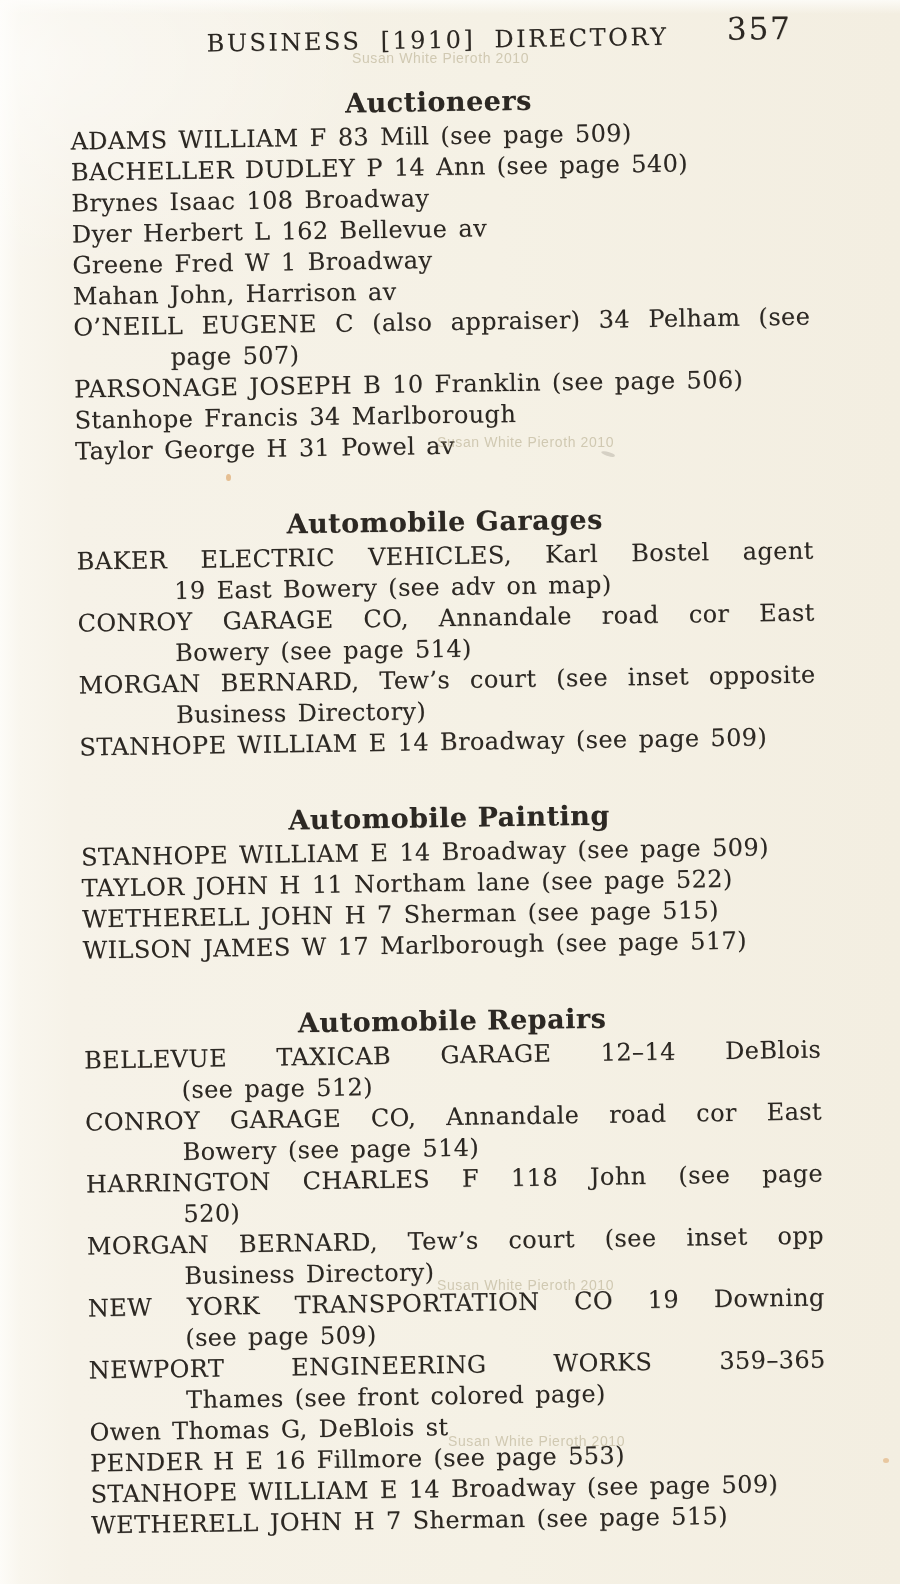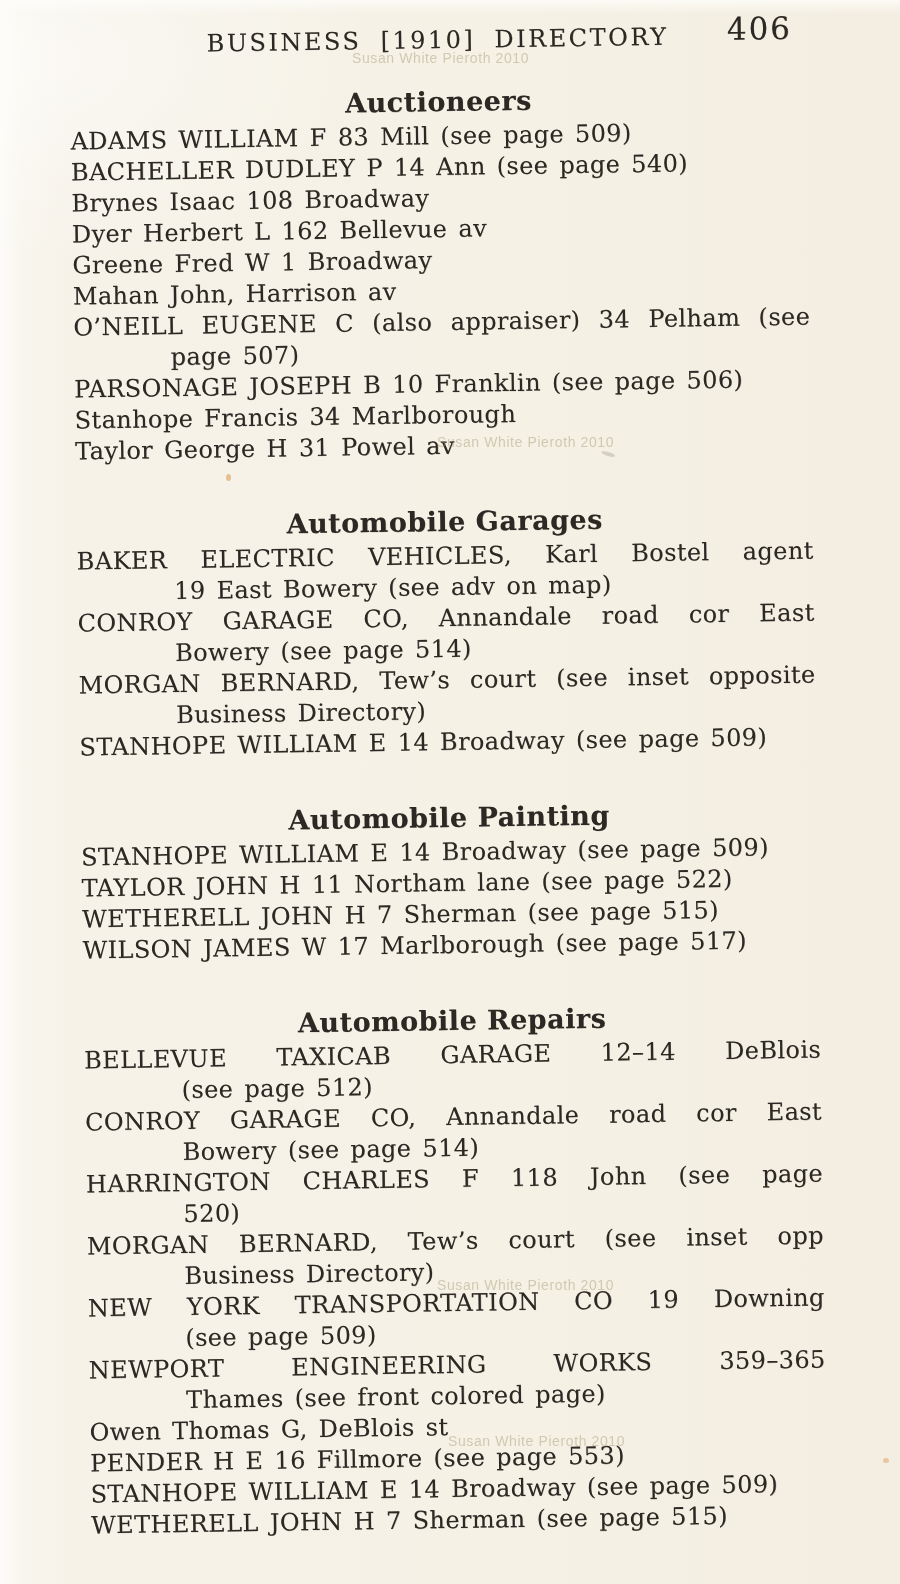--- a/index.html
+++ b/index.html
@@ -78,21 +78,21 @@
   .speck2 { left: 883px; top: 1458px; width: 6px; height: 5px; background: rgba(214,140,62,.4); }
   .speck3 { left: 601px; top: 452px; width: 14px; height: 4px; border-radius: 60% 40% 50% 50%;
             background: rgba(120,112,98,.25); transform: rotate(18deg); }
 </style>
 </head>
 <body>
 
 <main class="content">
   <header class="page-header">
     <span class="title">BUSINESS [1910] DIRECTORY</span>
-    <span class="page-num">406</span>
+    <span class="page-num">357</span>
   </header>
   <div id="sections">
   <section class="dir-section">
     <h2 class="section-heading">Auctioneers</h2>
     <div class="entry-list">
           <div class="entry">
             <div class="line">ADAMS WILLIAM F 83 Mill (see page 509)</div>
           </div>
           <div class="entry">
             <div class="line">BACHELLER DUDLEY P 14 Ann (see page 540)</div>

